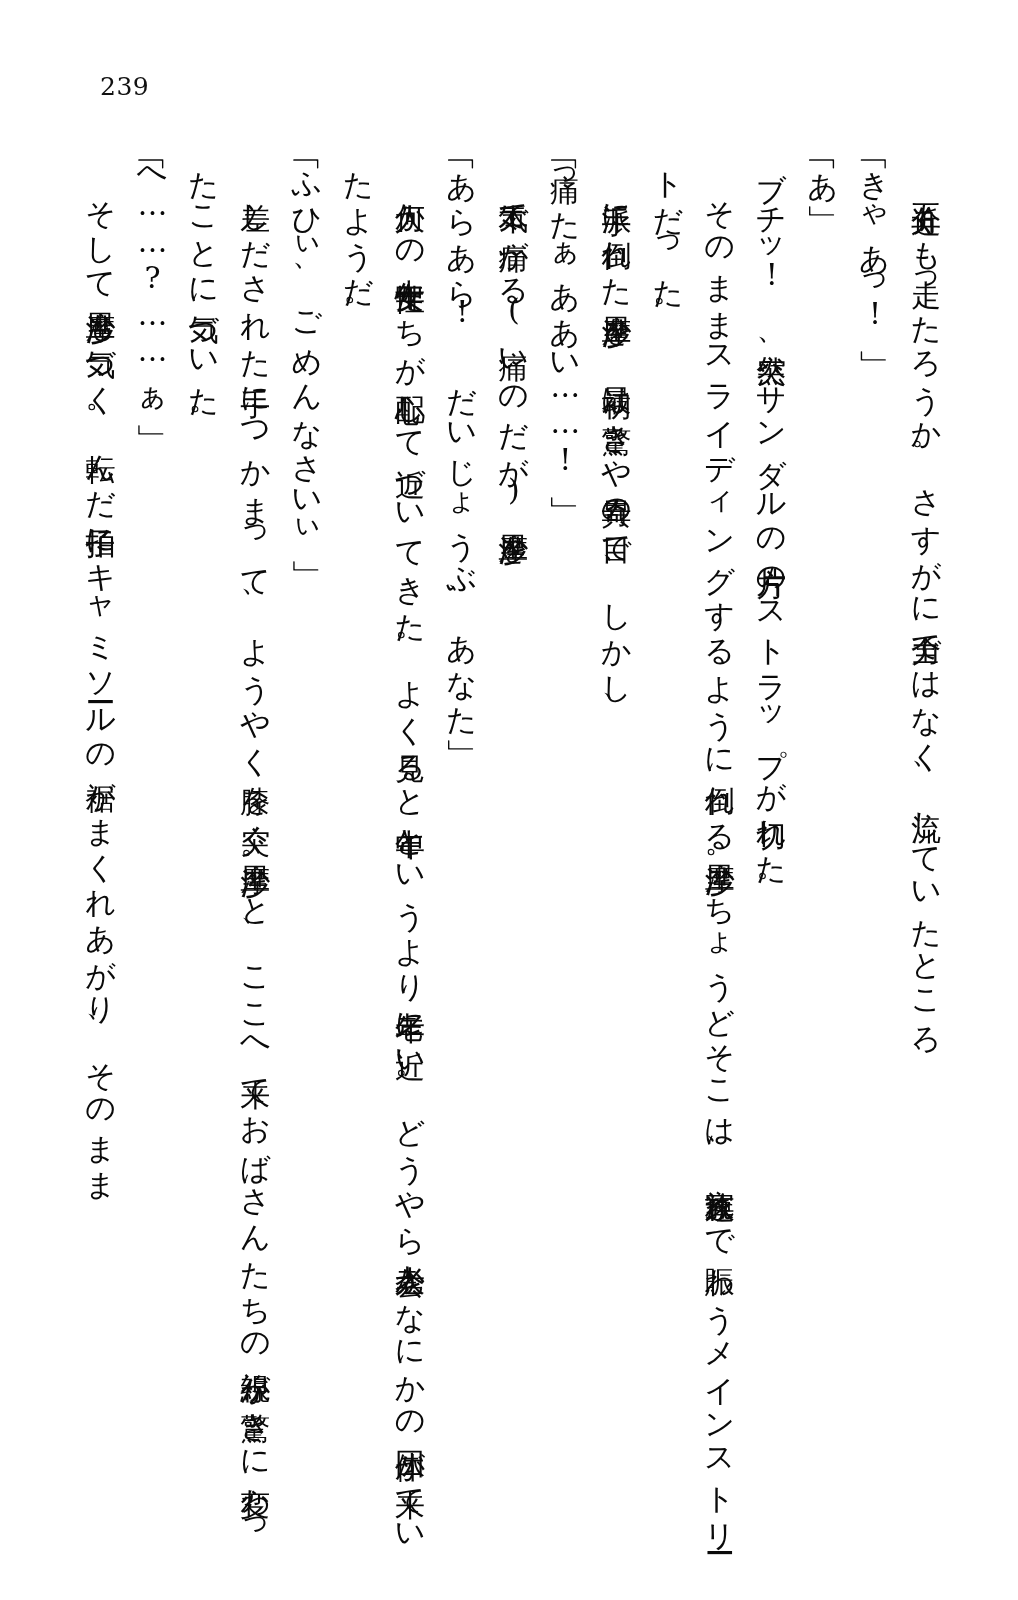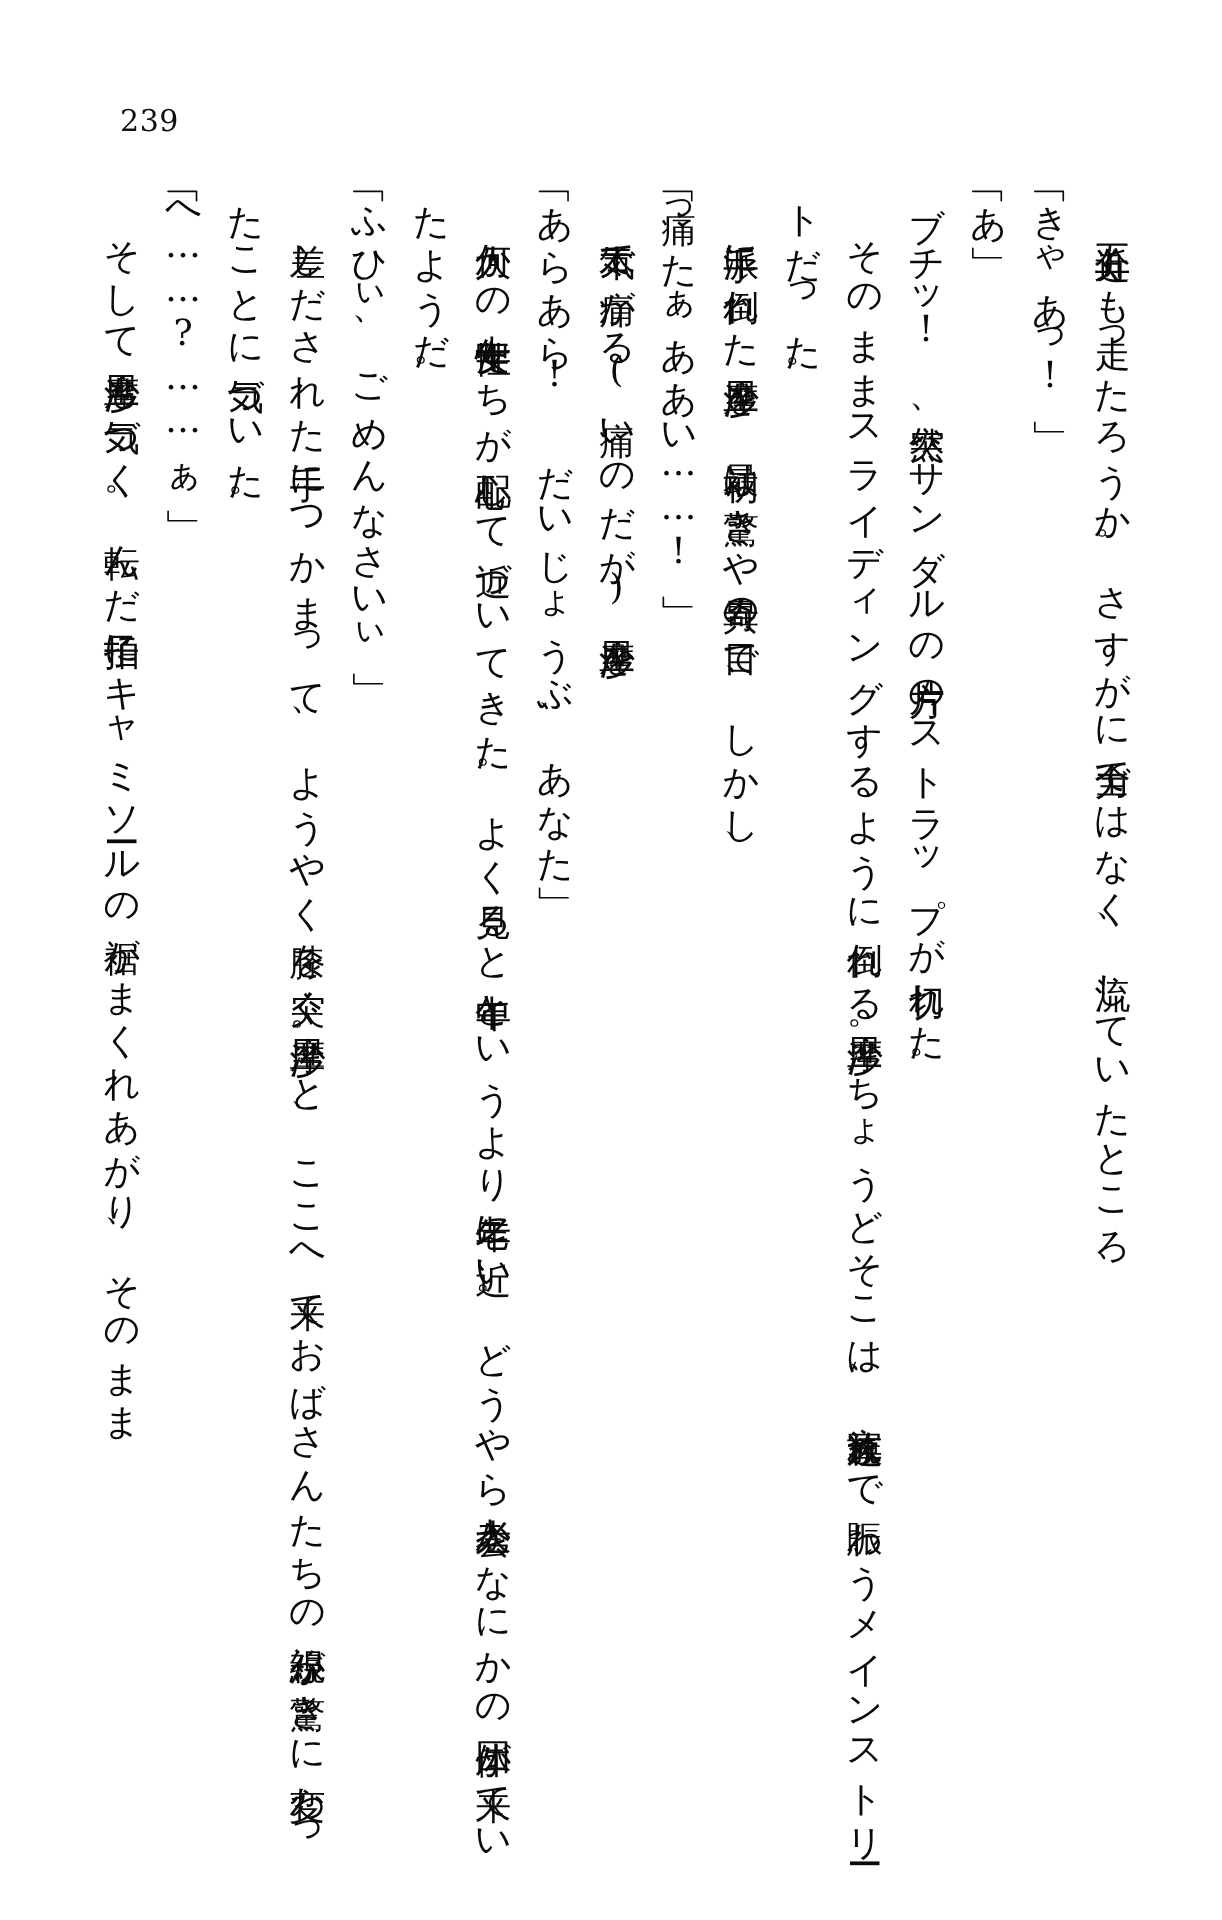--- a/index.html
+++ b/index.html
@@ -11,21 +11,21 @@
     position: relative;
     width: 1018px;
     height: 1600px;
     background: #ffffff;
     overflow: hidden;
     font-family: "DejaVu Serif", "Liberation Serif", serif;
     color: #000000;
   }
   .page-number {
     position: absolute;
-    top: 86px;
+    top: 72px;
     left: 100px;
     font-size: 25px;
     font-family: "DejaVu Serif", "Liberation Serif", serif;
     letter-spacing: 0.5px;
     color: #111111;
   }
   .body-text {
     position: absolute;
     top: 150px;
     left: 72px;

